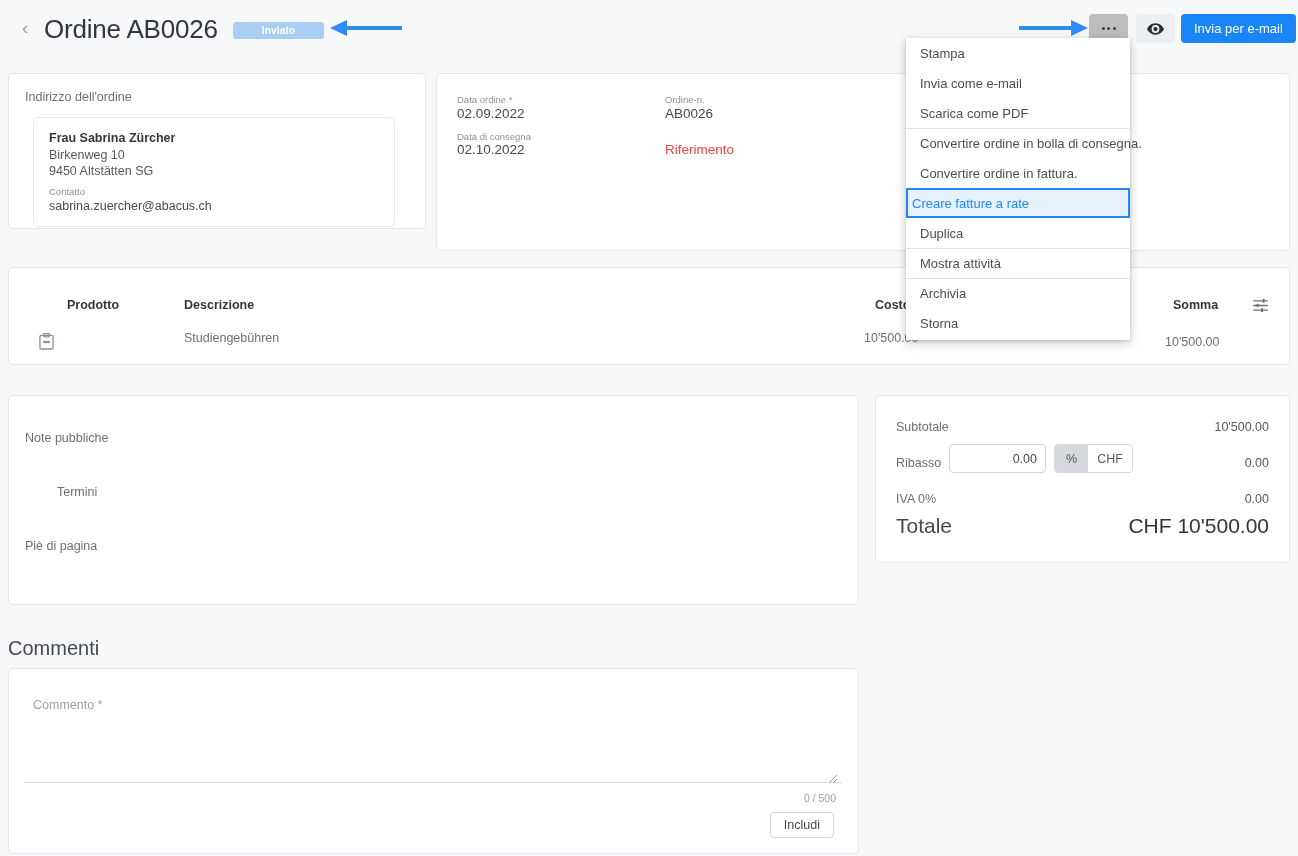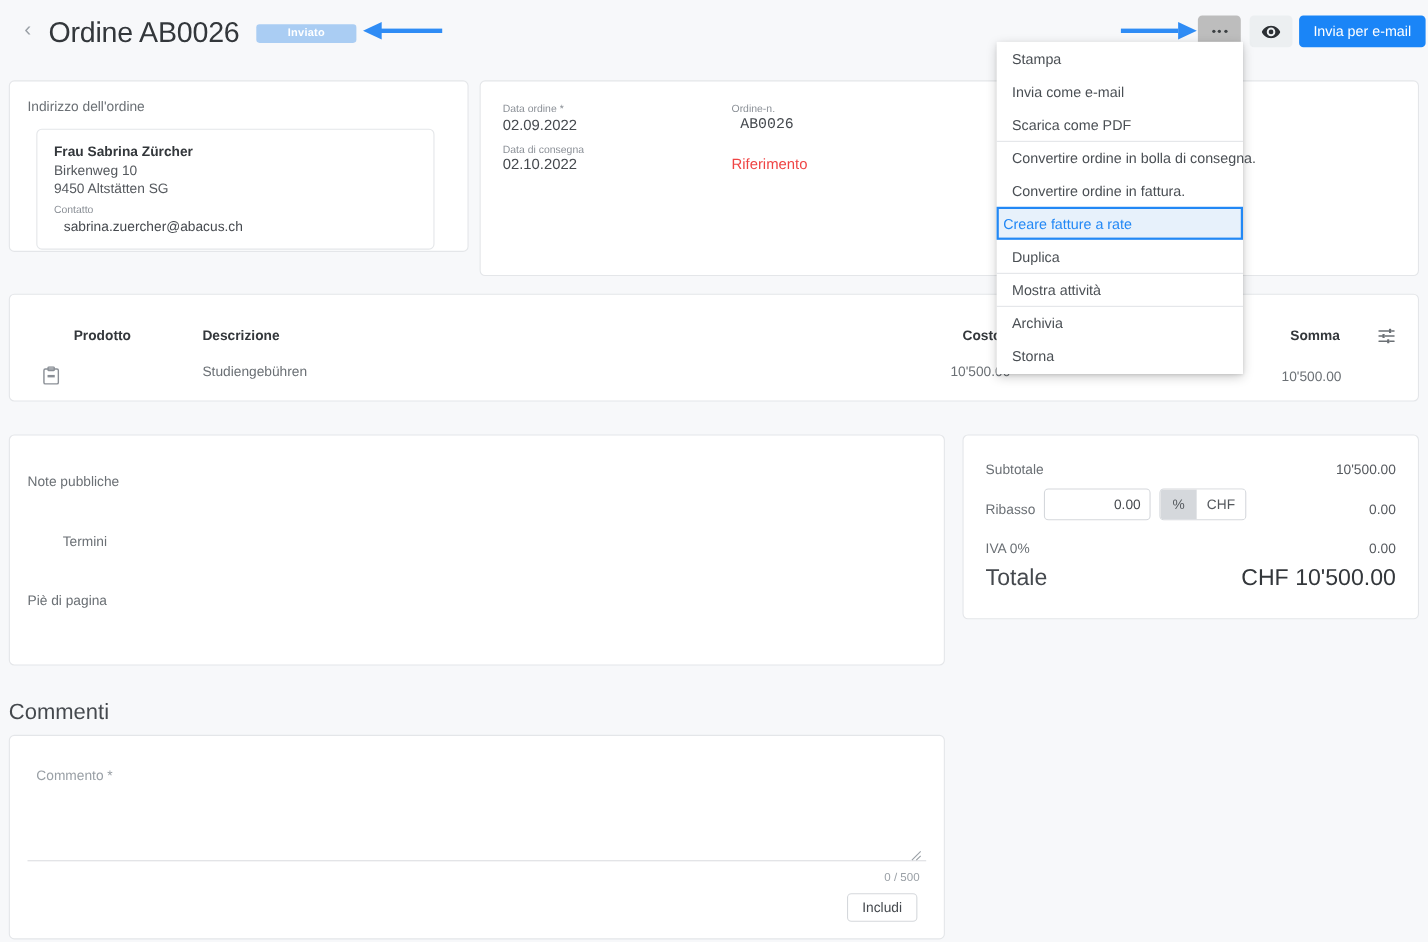--- a/index.html
+++ b/index.html
@@ -94,28 +94,28 @@
   .card-address { left: 8px; top: 73px; width: 418px; height: 156px; }
   .lbl-address { position: absolute; left: 16px; top: 16px; font-size: 12.5px; color: #6b7075; }
   .addr-box {
     position: absolute; left: 24px; top: 43px; width: 362px; height: 110px;
     border: 1px solid #e4e6e9; border-radius: 5px;
   }
   .addr-name { position: absolute; left: 15px; top: 13px; font-size: 12.5px; font-weight: bold; color: #33373b; }
   .addr-l1   { position: absolute; left: 15px; top: 30px; font-size: 12.5px; color: #55595e; }
   .addr-l2   { position: absolute; left: 15px; top: 46px; font-size: 12.5px; color: #55595e; }
   .addr-ct-l { position: absolute; left: 15px; top: 68px; font-size: 9.5px; color: #8b9097; }
-  .addr-ct-v { position: absolute; left: 24px; top: 81px; font-size: 12.5px; color: #45494e; }
+  .addr-ct-v { position: absolute; left: 15px; top: 81px; font-size: 12.5px; color: #45494e; }
 
   .card-dates { left: 436px; top: 73px; width: 854px; height: 178px; }
   .f-lbl { position: absolute; font-size: 9.5px; color: #8b9097; }
   .f-val { position: absolute; font-size: 13.5px; color: #45494e; }
   .d1-l { left: 20px; top: 20px; }  .d1-v { left: 20px; top: 32px; }
   .d2-l { left: 20px; top: 57px; }  .d2-v { left: 20px; top: 68px; }
-  .d3-l { left: 228px; top: 20px; } .d3-v { left: 236px; top: 32px; font-family: Liberation Mono, monospace; }
+  .d3-l { left: 228px; top: 20px; } .d3-v { left: 228px; top: 32px; }
   .d4-v { left: 228px; top: 68px; color: #ef4444; }
 
   
   .card-table { left: 8px; top: 267px; width: 1282px; height: 98px; }
   .th { position: absolute; font-size: 12.5px; font-weight: bold; color: #33373b; }
   .th-prod { left: 58px; top: 30px; }
   .th-desc { left: 175px; top: 30px; }
   .th-cost { left: 866px; top: 30px; }
   .th-somma{ left: 1164px; top: 30px; }
   .tune-icon { position: absolute; left: 1243px; top: 29px; cursor: pointer; }

